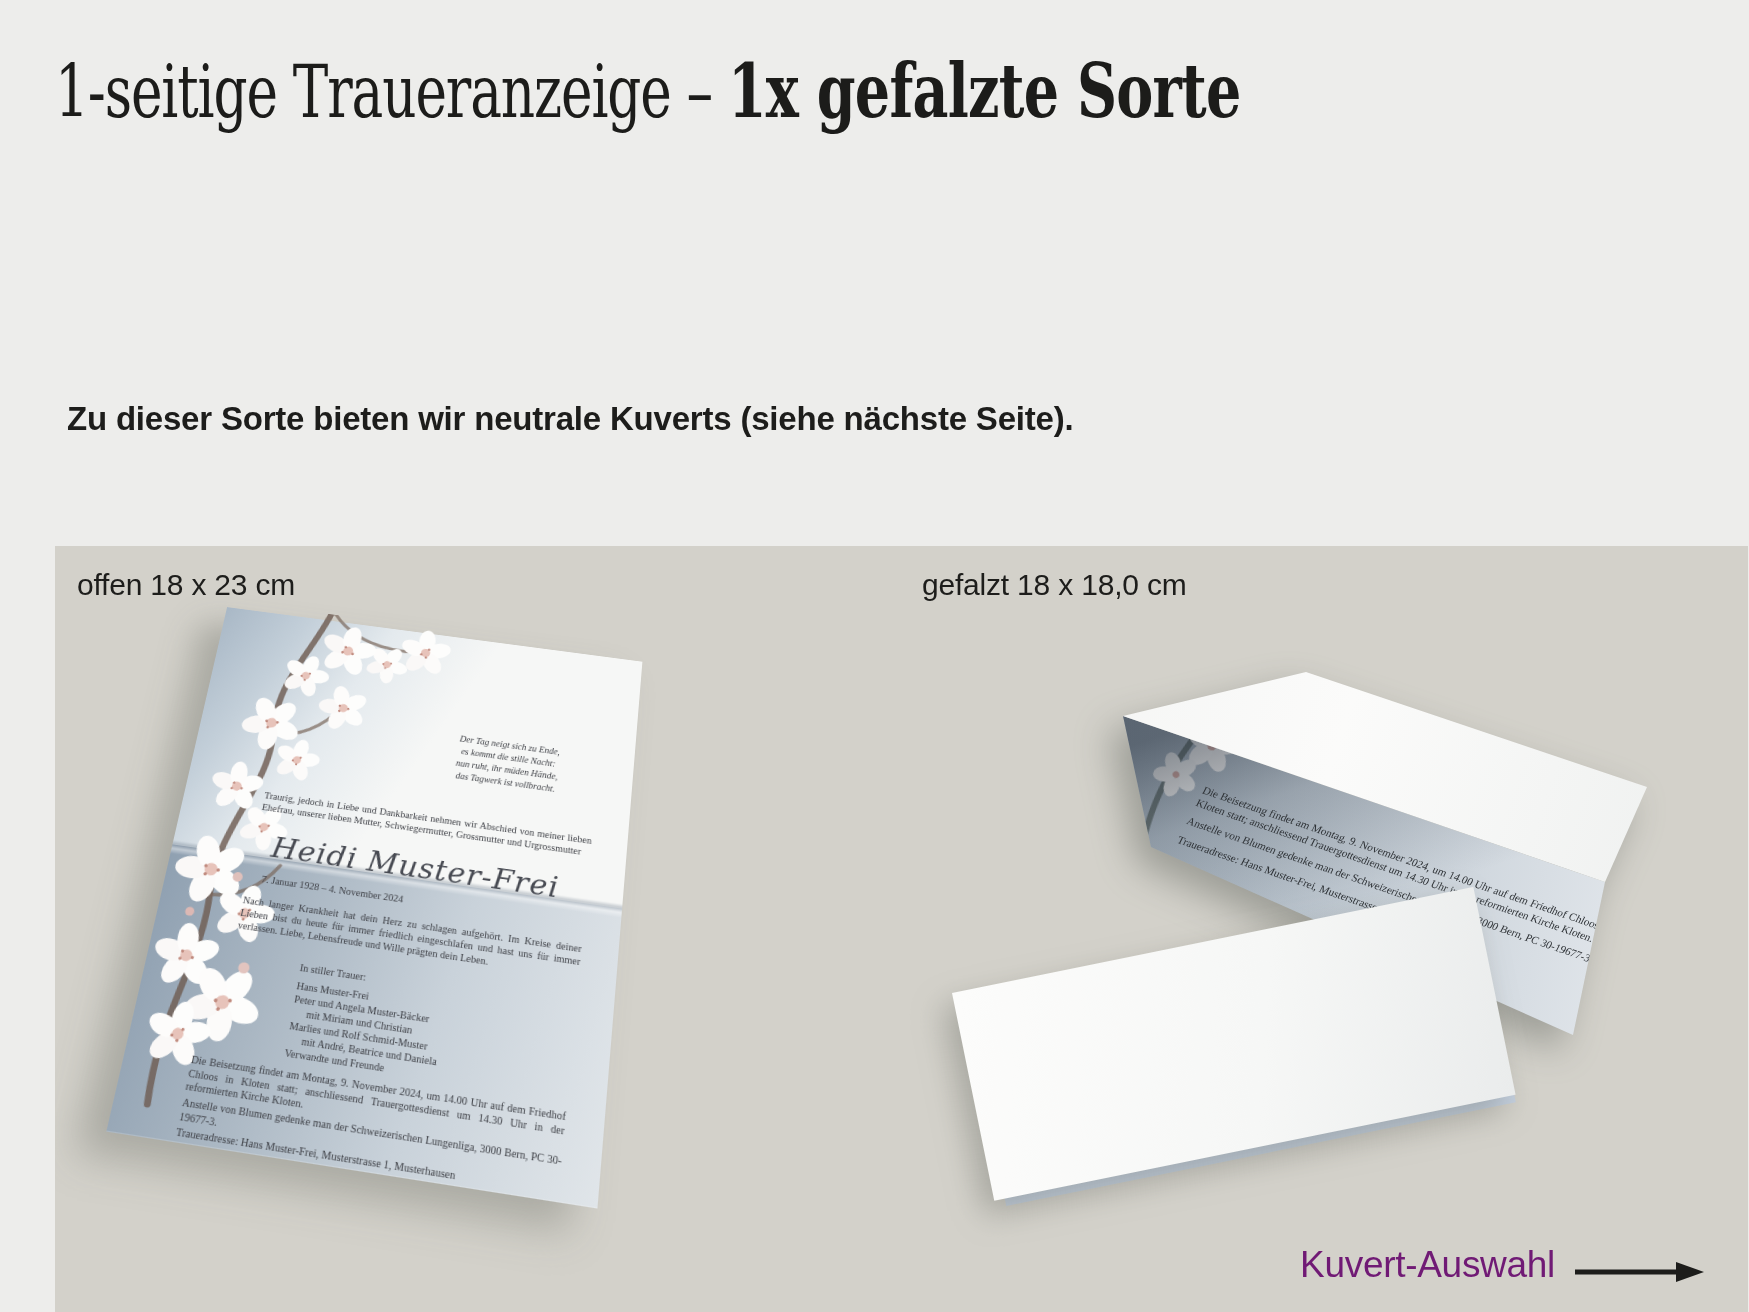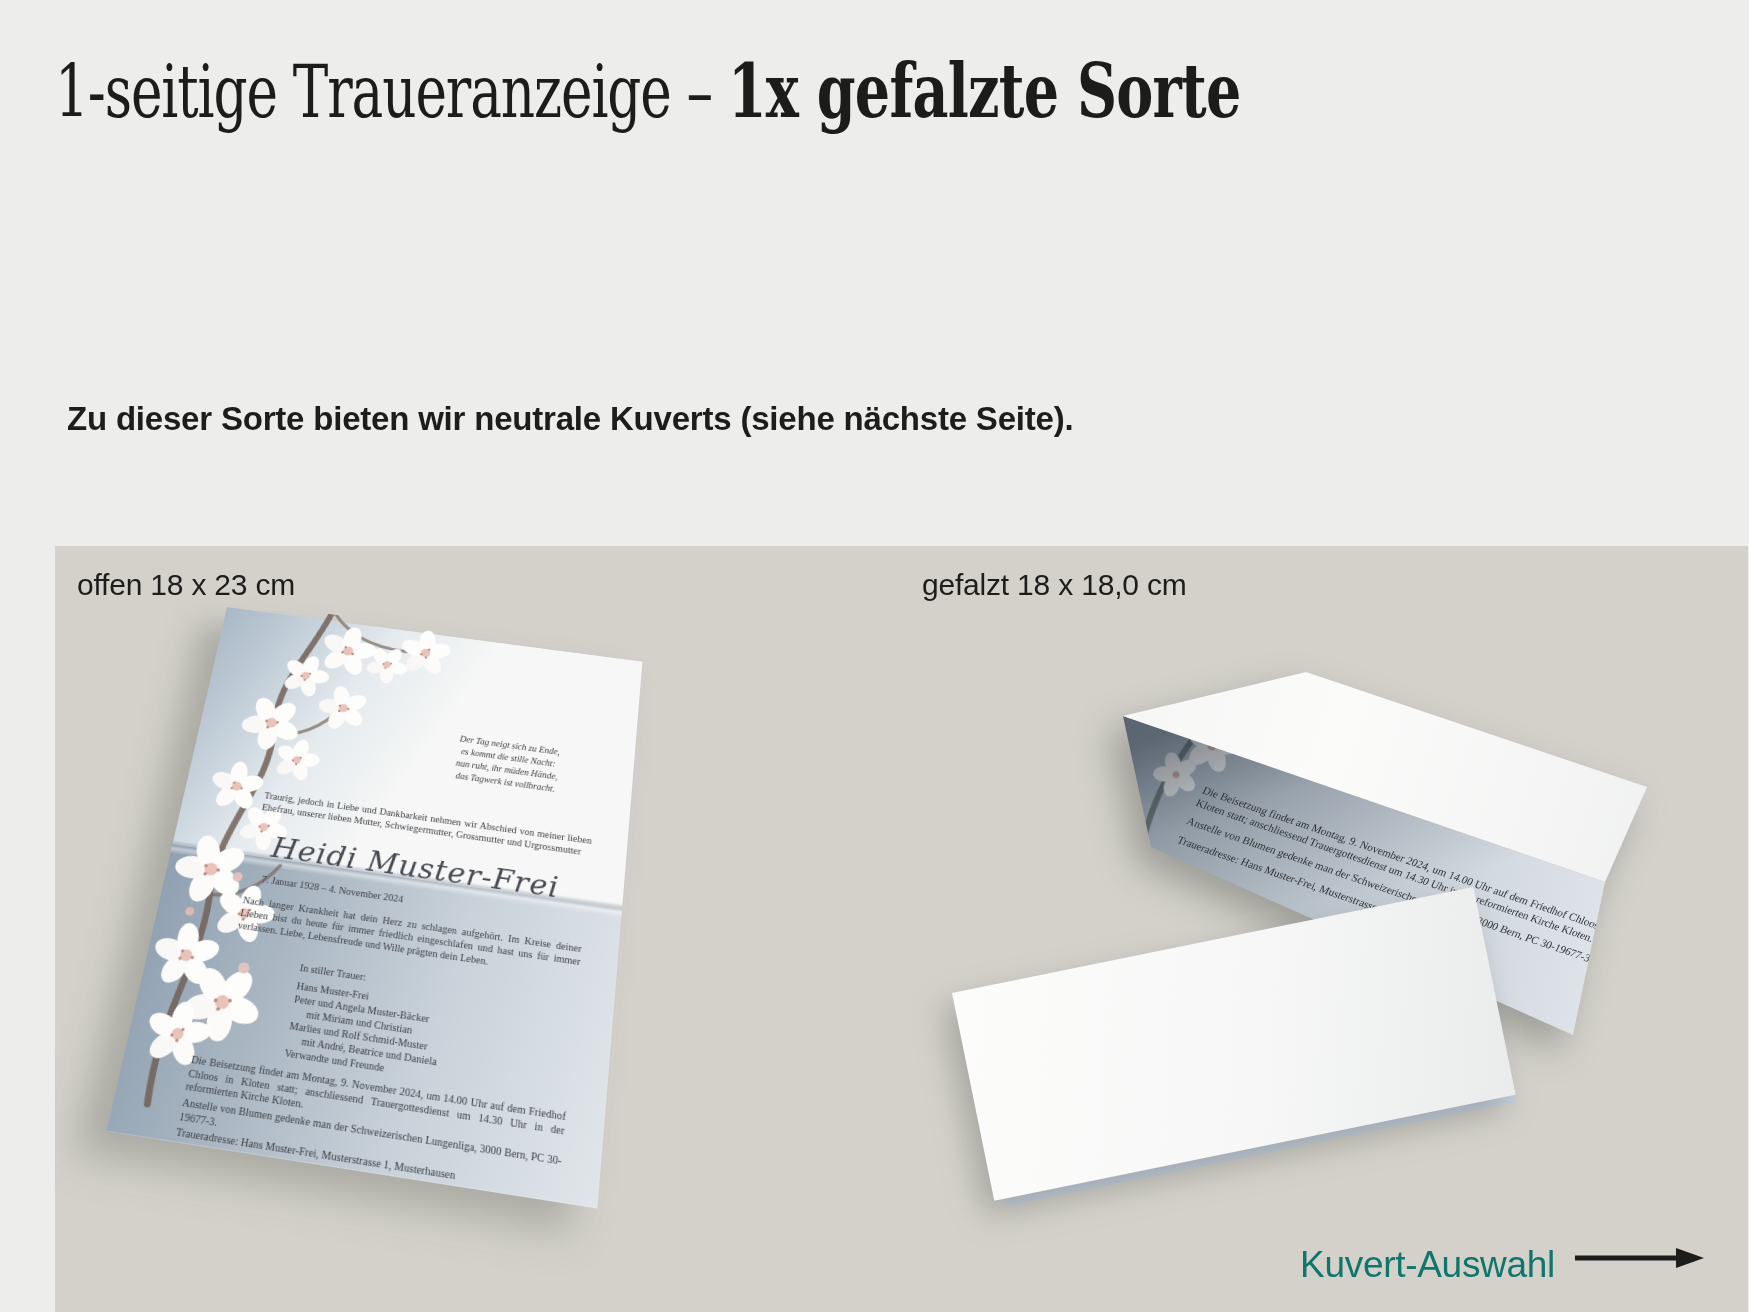--- a/index.html
+++ b/index.html
@@ -90,22 +90,22 @@
     transform:rotate(-11.5deg);transform-origin:0 0;background:#c5d1e0;
   }
   .closed-card{
     position:absolute;left:52px;top:447px;width:532px;height:212px;
     transform:rotate(-11.5deg);transform-origin:0 0;
     background:linear-gradient(105deg,#fcfcfb 0%,#f6f7f6 55%,#eaecec 100%);
     filter:drop-shadow(-12px 12px 16px rgba(92,95,88,.38));
   }
   
   .footer-link{
-    position:absolute;top:1244px;right:44px;display:flex;align-items:flex-start;gap:20px;
-    font-size:37px;letter-spacing:-.3px;color:#0f766e;cursor:pointer;
+    position:absolute;top:1244px;right:44px;display:flex;align-items:flex-end;gap:20px;
+    font-size:37px;letter-spacing:-.3px;color:#701a75;cursor:pointer;
   }
   .arrow-icon{display:block;}
 </style>
 </head>
 <body>
 
 <h1 class="title"><span>1-seitige Traueranzeige – </span><span class="bold">1x gefalzte Sorte</span></h1>
 
 <div class="intro">
 </div>

